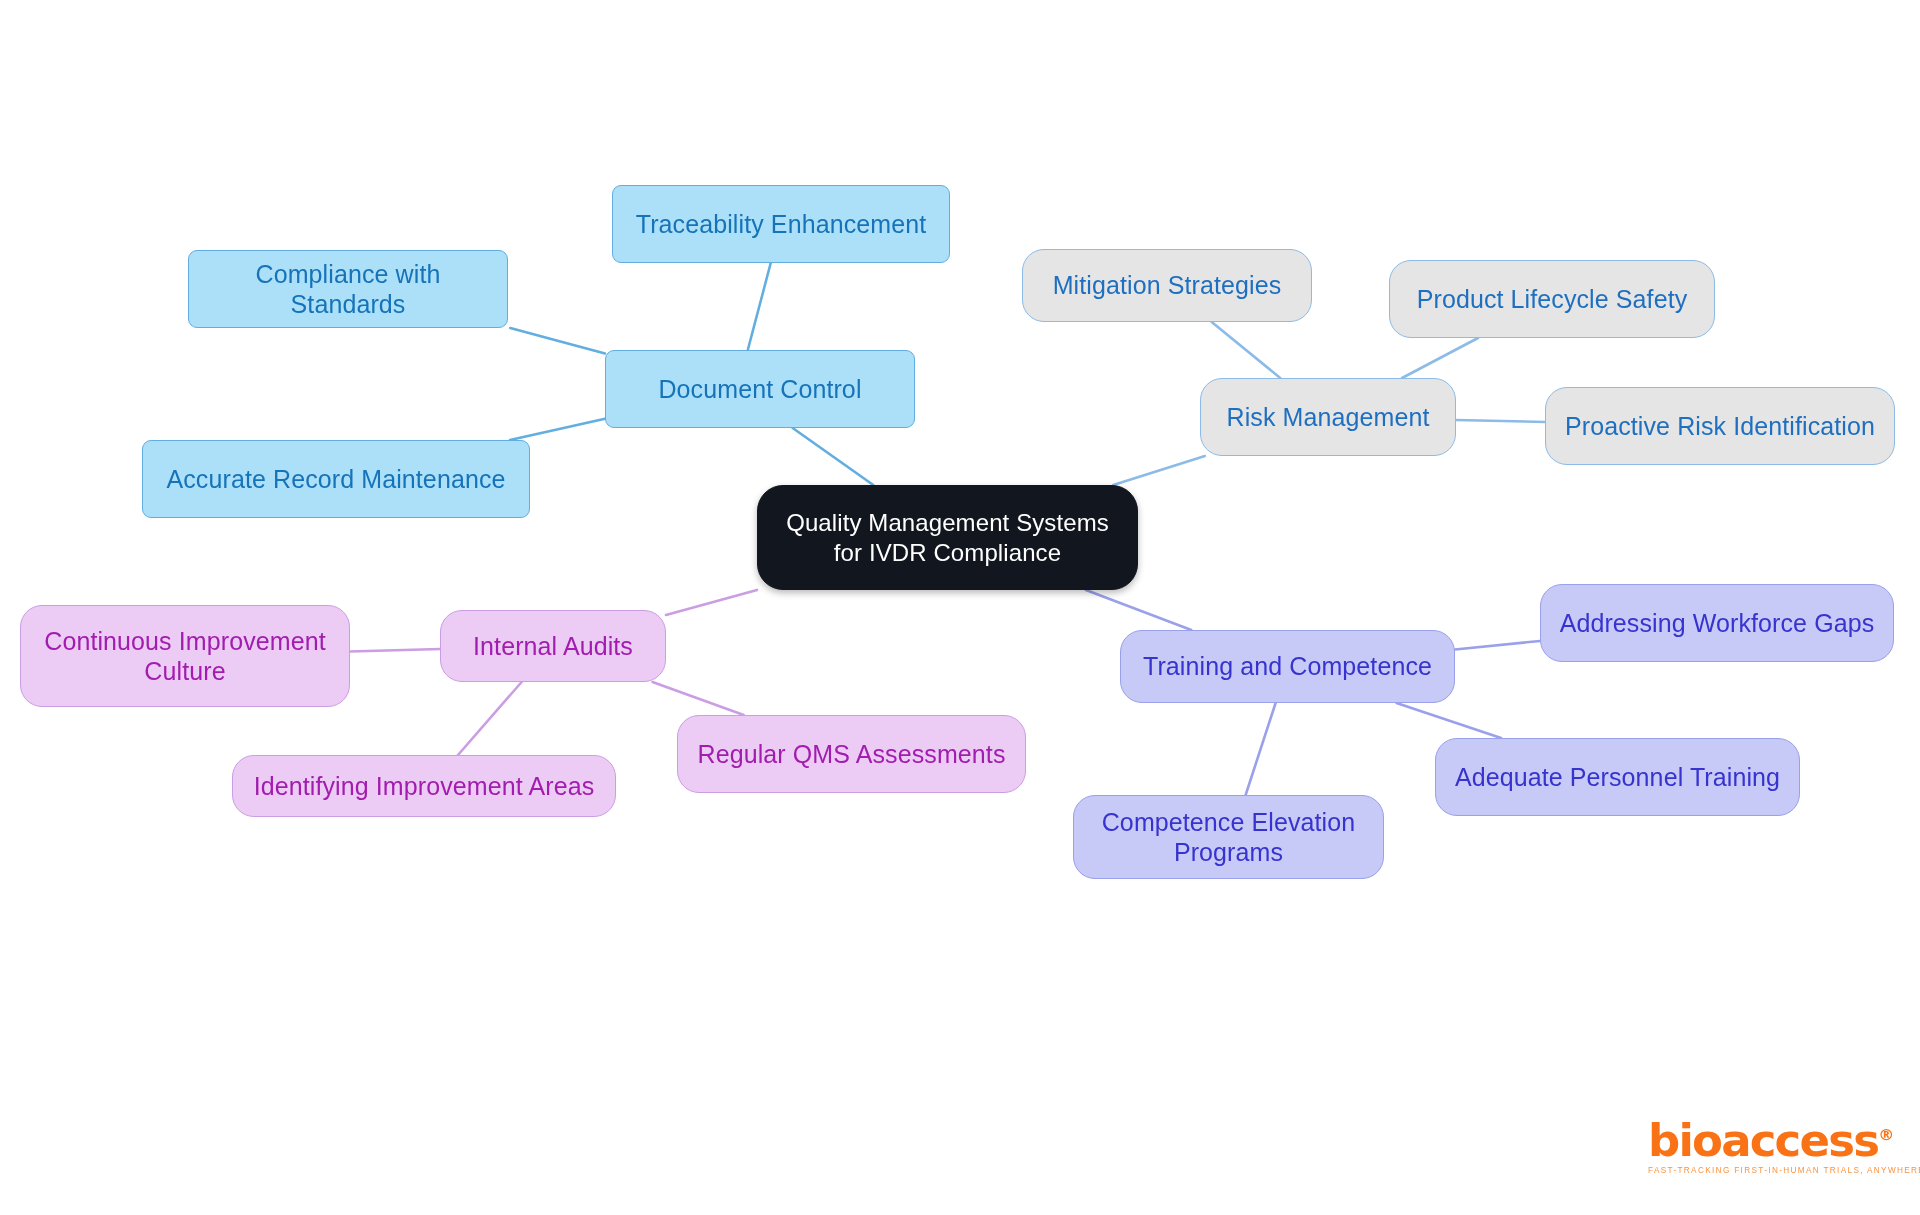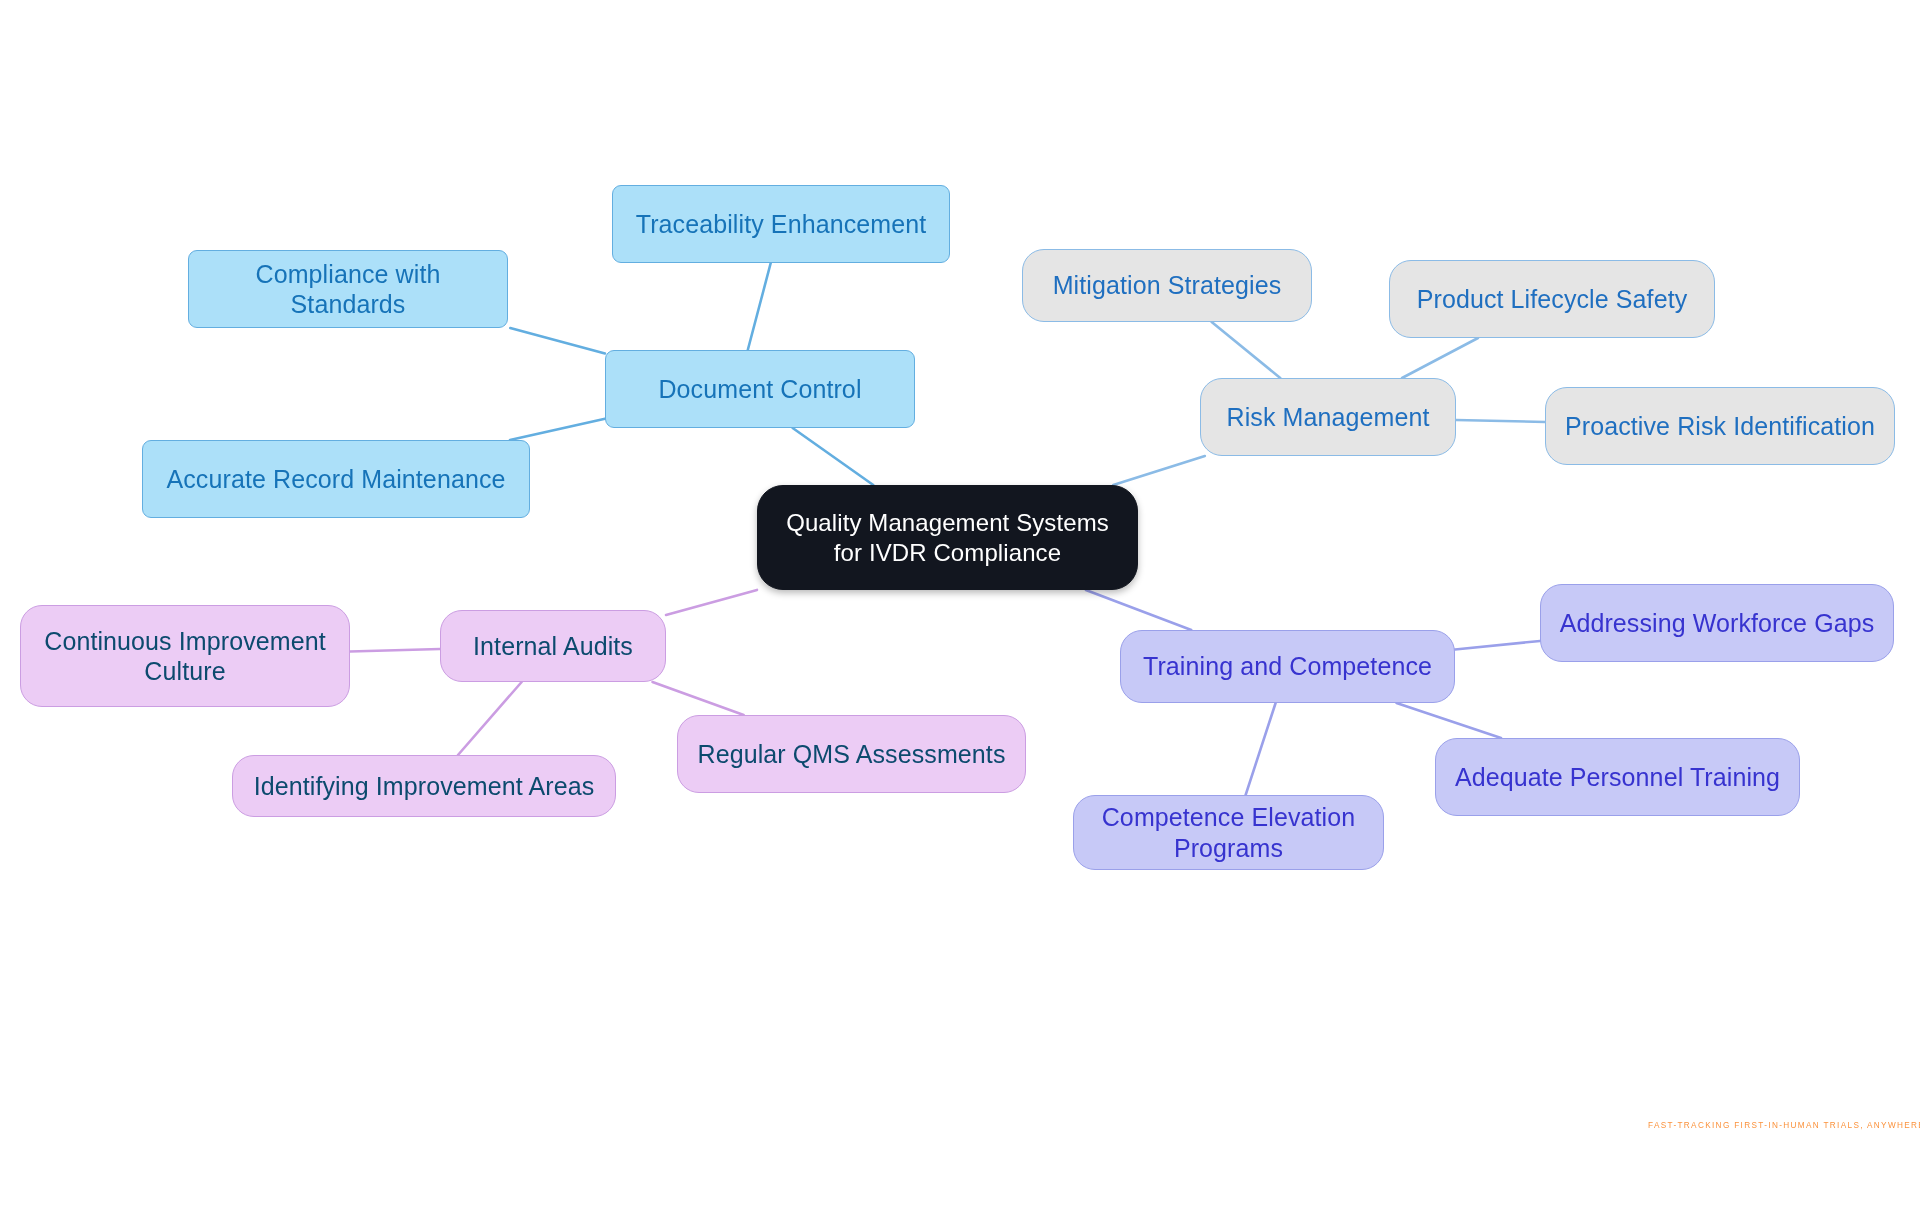--- a/index.html
+++ b/index.html
@@ -53,21 +53,21 @@
   }
   .purple{
     background:#c7c9f7;
     border-color:#9aa0ea;
     color:#3733cf;
     font-size:25px;
   }
   .pink{
     background:#ecccf5;
     border-color:#cb9de2;
-    color:#0c4a6e;
+    color:#a21caf;
     font-size:25px;
   }
 
   #logo{
     position:absolute;
     left:1648px;
     top:1118px;
     width:250px;
     color:#f97316;
     user-select:none;
@@ -123,25 +123,26 @@
       <div class="node blue" style="left: 612px; top: 185px; width: 338px; height: 78px;"><span>Traceability Enhancement</span></div>
       <div class="node blue" style="left: 188px; top: 250px; width: 320px; height: 78px;"><span>Compliance with Standards</span></div>
       <div class="node blue" style="left: 142px; top: 440px; width: 388px; height: 78px;"><span>Accurate Record Maintenance</span></div>
       <div class="node blue-soft" style="left: 1200px; top: 378px; width: 256px; height: 78px;"><span>Risk Management</span></div>
       <div class="node blue-soft" style="left: 1022px; top: 249px; width: 290px; height: 73px;"><span>Mitigation Strategies</span></div>
       <div class="node blue-soft" style="left: 1389px; top: 260px; width: 326px; height: 78px;"><span>Product Lifecycle Safety</span></div>
       <div class="node blue-soft" style="left: 1545px; top: 387px; width: 350px; height: 78px;"><span>Proactive Risk Identification</span></div>
       <div class="node purple" style="left: 1120px; top: 630px; width: 335px; height: 73px;"><span>Training and Competence</span></div>
       <div class="node purple" style="left: 1540px; top: 584px; width: 354px; height: 78px;"><span>Addressing Workforce Gaps</span></div>
       <div class="node purple" style="left: 1435px; top: 738px; width: 365px; height: 78px;"><span>Adequate Personnel Training</span></div>
-      <div class="node purple" style="left: 1073px; top: 795px; width: 311px; height: 75px;"><span>Competence Elevation
+      <div class="node purple" style="left: 1073px; top: 795px; width: 311px; height: 84px;"><span>Competence Elevation
 Programs</span></div>
       <div class="node pink" style="left: 440px; top: 610px; width: 226px; height: 72px;"><span>Internal Audits</span></div>
       <div class="node pink" style="left: 20px; top: 605px; width: 330px; height: 102px;"><span>Continuous Improvement
 Culture</span></div>
       <div class="node pink" style="left: 232px; top: 755px; width: 384px; height: 62px;"><span>Identifying Improvement Areas</span></div>
       <div class="node pink" style="left: 677px; top: 715px; width: 349px; height: 78px;"><span>Regular QMS Assessments</span></div>
     </div>
 </div>
 
 <div id="logo">
+  <div class="wordmark"><span>bioaccess</span><sup>®</sup></div>
   <div class="tagline">FAST-TRACKING FIRST-IN-HUMAN TRIALS, ANYWHERE</div>
 </div>
 
 </body></html>

